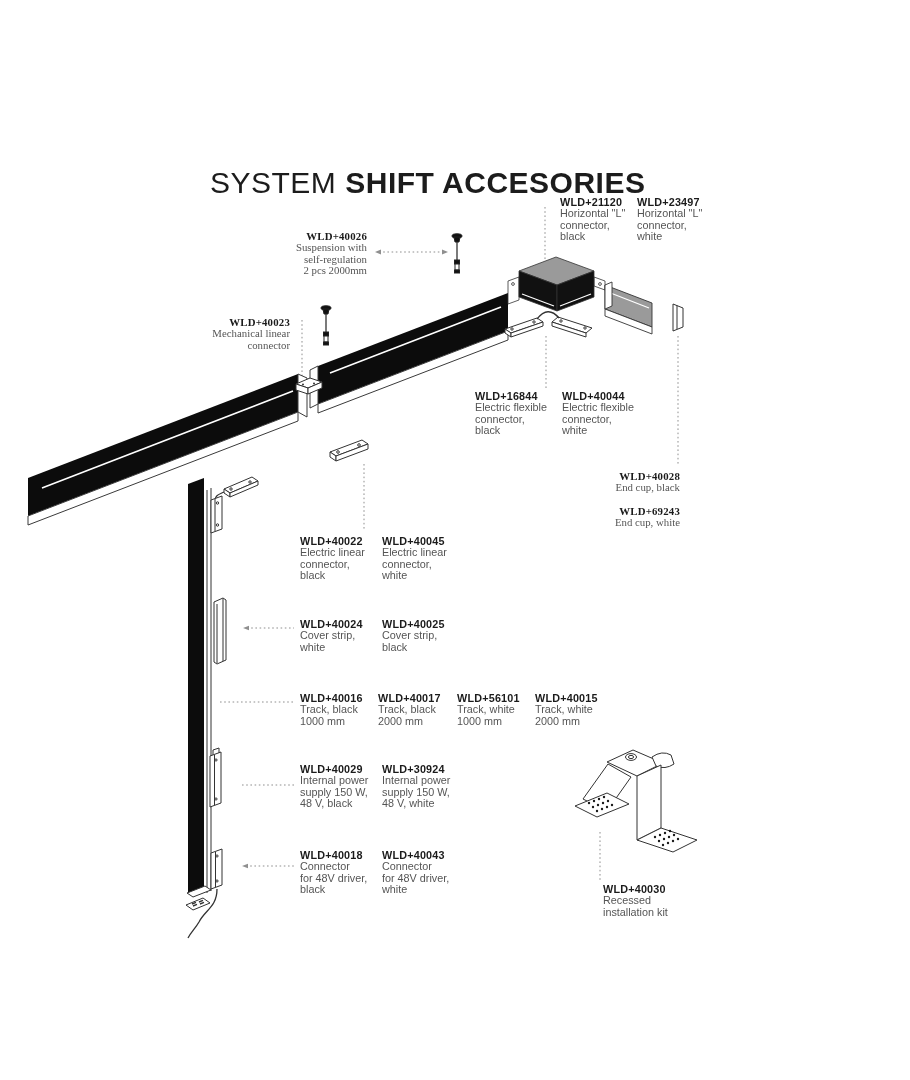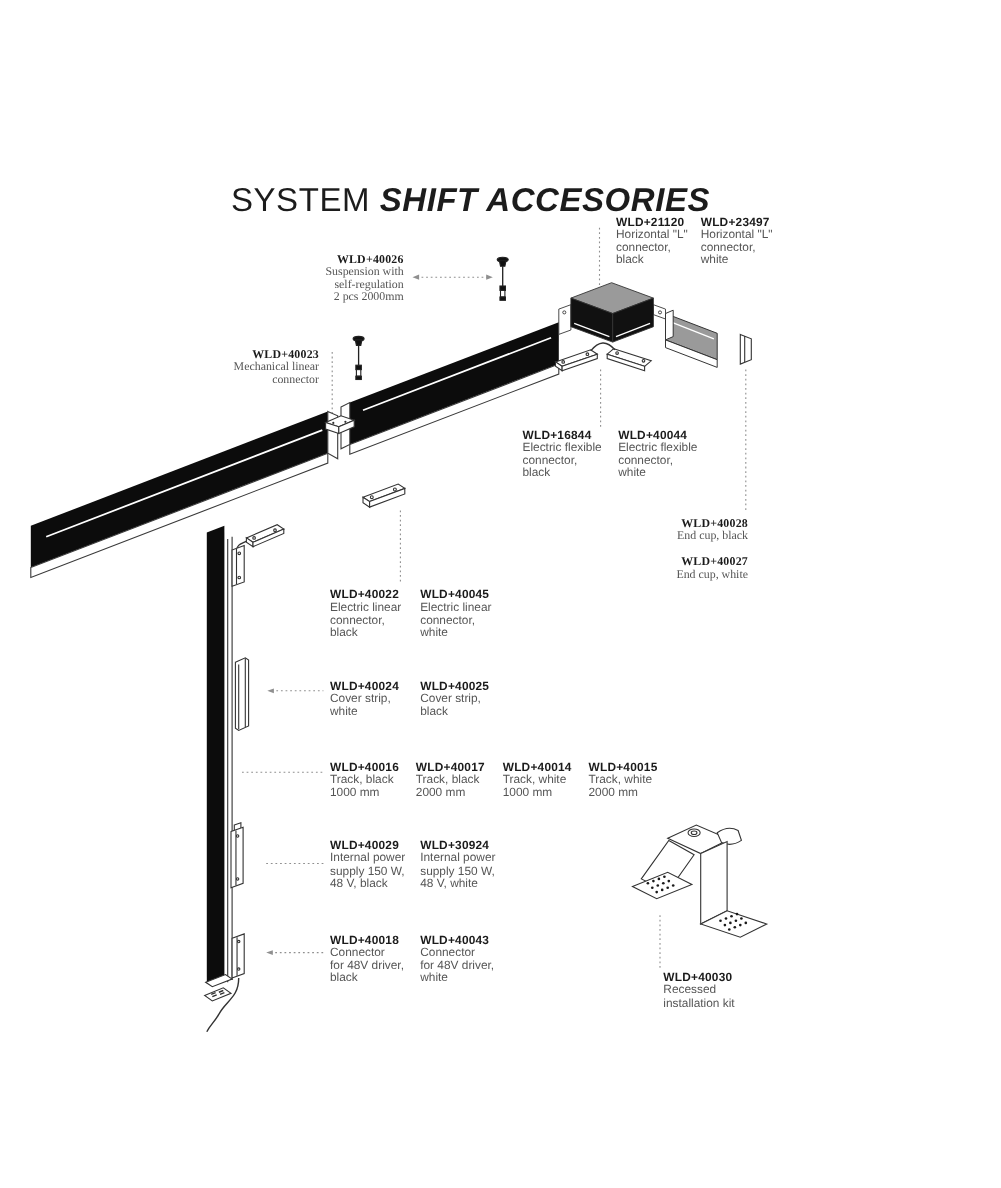--- a/index.html
+++ b/index.html
@@ -1,21 +1,21 @@
 <!DOCTYPE html>
 <html><head>
 <meta charset="utf-8">
 <style>
   html,body{margin:0;padding:0;background:#ffffff;}
   body{width:910px;height:1080px;position:relative;overflow:hidden;
        font-family:"Liberation Sans","DejaVu Sans",sans-serif;}
   .page-title{position:absolute;left:192px;top:146px;font-size:30px;color:#1c1c1c;
               letter-spacing:.5px;white-space:nowrap;}
   .page-title .light{font-weight:400;margin-left:18px;}
-  .page-title .bold{font-weight:800;font-style:italic;}
+  .page-title .bold{font-weight:800;}
   .diagram-svg{position:absolute;left:0;top:0;}
   .label{position:absolute;font-size:10.8px;line-height:11.4px;color:#555;}
   .label .code{font-weight:700;color:#1b1b1b;letter-spacing:.2px;}
   .label .desc{white-space:pre-line;}
   .ra{text-align:right;font-family:Liberation Serif, serif;}
 </style>
 </head>
 <body>
 
 <h1 class="page-title"><span class="light">SYSTEM</span> <span class="bold">SHIFT ACCESORIES</span></h1>
@@ -252,21 +252,21 @@
 connector,
 white</div>
 </div>
 
 <div class="label ra" style="right:230px;top:471px">
   <div class="code">WLD+40028</div>
   <div class="desc">End cup, black</div>
 </div>
 
 <div class="label ra" style="right:230px;top:506px">
-  <div class="code">WLD+40027</div>
+  <div class="code">WLD+69243</div>
   <div class="desc">End cup, white</div>
 </div>
 
 <div class="label" style="left:300px;top:536px">
   <div class="code">WLD+40022</div>
   <div class="desc">Electric linear
 connector,
 black</div>
 </div>
 
@@ -295,21 +295,21 @@
 1000 mm</div>
 </div>
 
 <div class="label" style="left:378px;top:693px">
   <div class="code">WLD+40017</div>
   <div class="desc">Track, black
 2000 mm</div>
 </div>
 
 <div class="label" style="left:457px;top:693px">
-  <div class="code">WLD+40014</div>
+  <div class="code">WLD+56101</div>
   <div class="desc">Track, white
 1000 mm</div>
 </div>
 
 <div class="label" style="left:535px;top:693px">
   <div class="code">WLD+40015</div>
   <div class="desc">Track, white
 2000 mm</div>
 </div>
 

